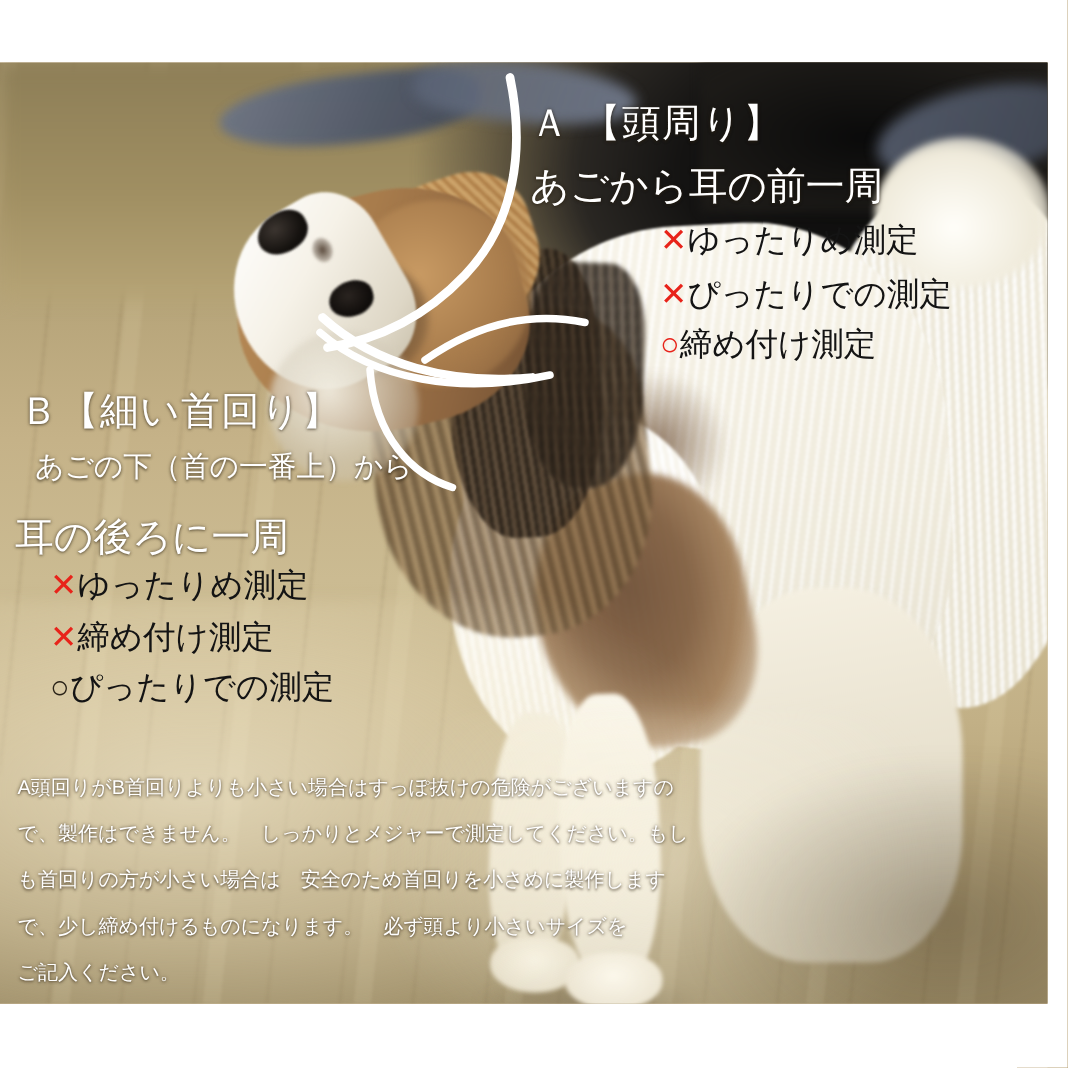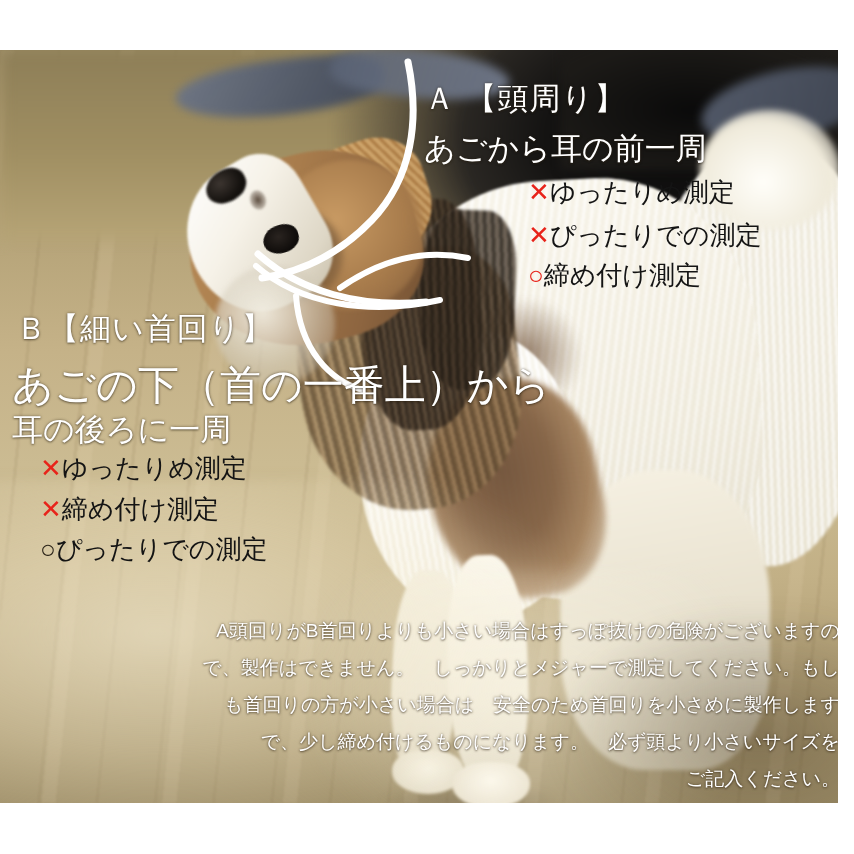--- a/index.html
+++ b/index.html
@@ -286,31 +286,30 @@
   .mark-o-blk{color:#2a2318;display:inline-block;}
 
   .a-title{left:424px;top:78px;font-size:31px;letter-spacing:1px;}
   .a-sub{left:424px;top:128px;font-size:31px;letter-spacing:0px;}
   .opt{font-size:26px;line-height:1;}
   .a-opt1{left:528px;top:179px;}
   .a-opt2{left:528px;top:222px;}
   .a-opt3{left:528px;top:262px;}
 
   .b-title{left:16px;top:308px;font-size:31px;letter-spacing:1px;font-family:Liberation Mono, monospace;}
-  .b-sub1{left:12px;top:358px;font-size:41px;}
+  .b-sub1{left:28px;top:358px;font-size:23px;}
   .b-sub2{left:12px;top:409px;font-size:31px;}
   .b-opt1{left:40px;top:455px;}
   .b-opt2{left:40px;top:496px;}
   .b-opt3{left:40px;top:536px;}
 
   .note{
     position:absolute;left:14px;top:612px;width:826px;
-    color:#ffffff;font-size:19px;line-height:37px;
+    color:#ffffff;font-size:16px;line-height:37px;
     text-shadow:0 0 3px rgba(45,34,18,0.6),0 1px 2px rgba(45,34,18,0.5);
-    text-align:right;
   }
   .note div{white-space:nowrap;}
 </style>
 </head>
 <body>
 
 <div id="stage">
 
   <div class="photo">
     <div class="floor"></div>

